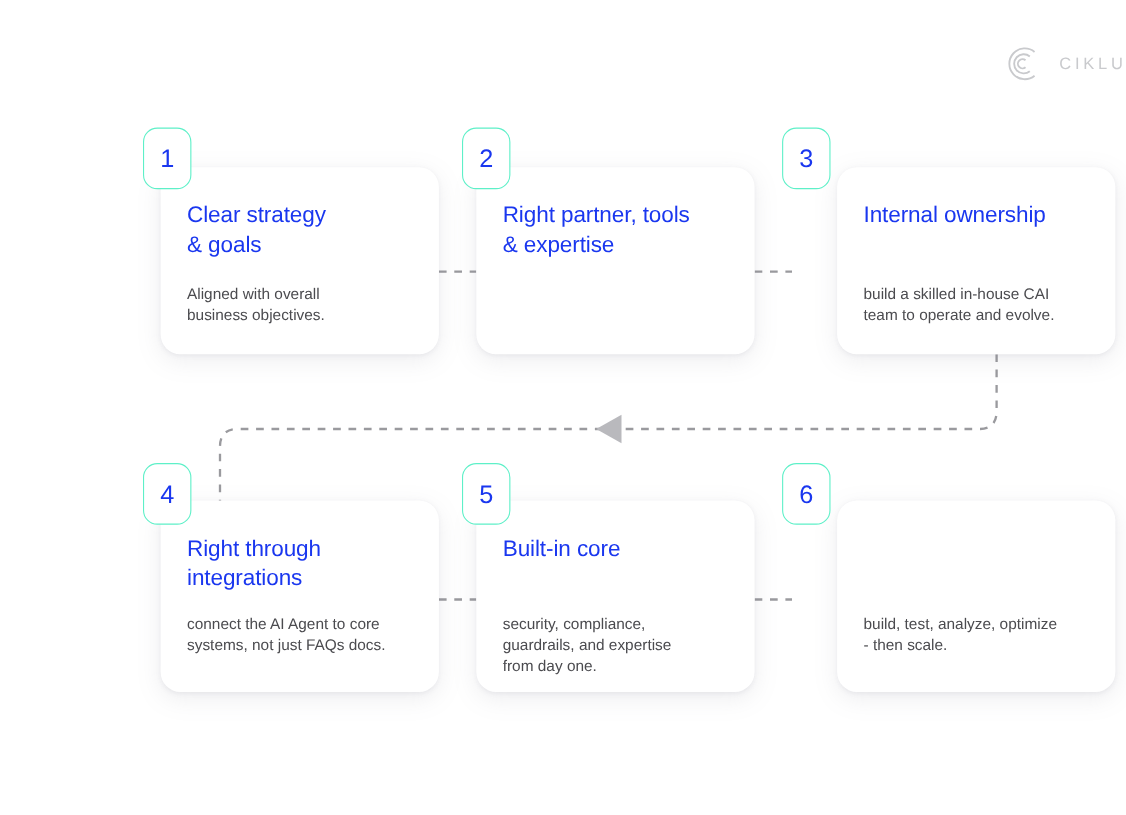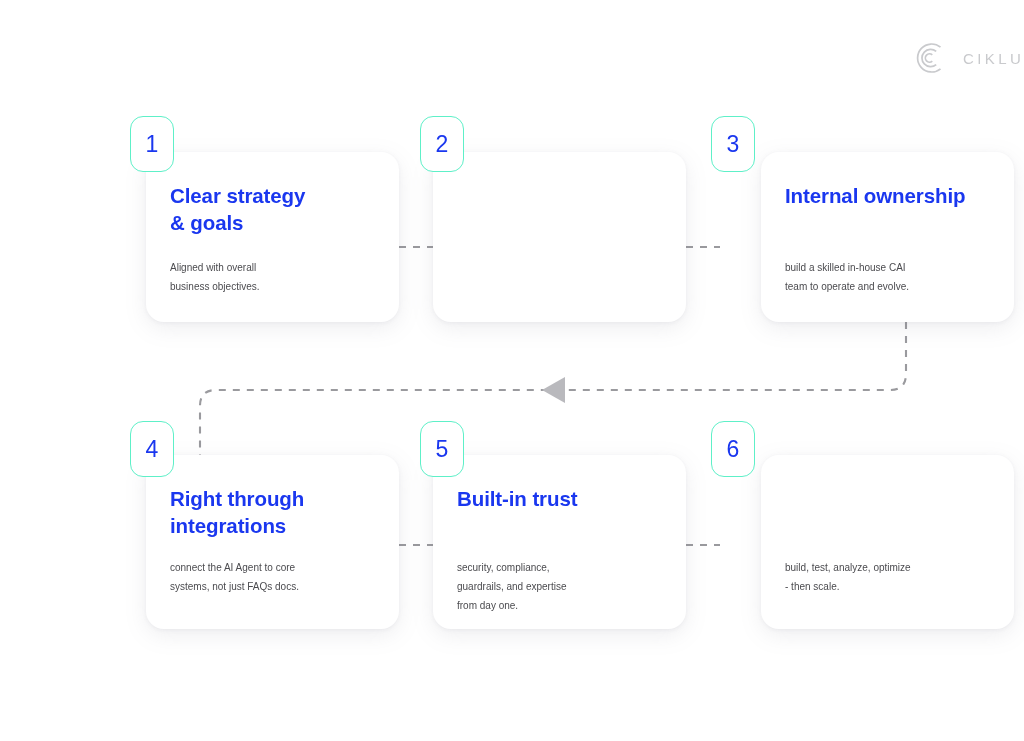--- a/index.html
+++ b/index.html
@@ -70,28 +70,28 @@
   .card.r2 { top: 455px; height: 174px; }
 
   .card.c1 { left: 106px; }
   .card.c2 { left: 393px; }
   .card.c3 { left: 721px; }
 
   .card-title {
     color: #1a37ef;
     font-size: 20.5px;
     line-height: 27px;
-    font-weight: 700;
+    font-weight: 400;
     margin: 0;
     white-space: pre-line;
     letter-spacing: -0.1px;
   }
   .card-body {
     color: #4b4b4f;
-    font-size: 10px;
+    font-size: 14px;
     line-height: 19px;
     font-weight: 400;
     white-space: pre-line;
     margin: 0;
   }
   
   .card.r1 .card-body { position: absolute; left: 24px; top: 106px; }
   .card.r2 .card-body { position: absolute; left: 24px; top: 103px; }
   .card.r1.c3 .card-body { top: 106px; }
 
@@ -151,37 +151,39 @@
   </svg>
 
   <div class="card r1 c1">
     <p class="card-title">Clear strategy
 &amp; goals</p>
     <p class="card-body">Aligned with overall
 business objectives.</p>
   </div>
 
   <div class="card r1 c2">
+    <p class="card-title">Right partner, tools
+&amp; expertise</p>
   </div>
 
   <div class="card r1 c3">
     <p class="card-title">Internal ownership</p>
     <p class="card-body">build a skilled in-house CAI
 team to operate and evolve.</p>
   </div>
 
   <div class="card r2 c1">
     <p class="card-title">Right through
 integrations</p>
     <p class="card-body">connect the AI Agent to core
 systems, not just FAQs docs.</p>
   </div>
 
   <div class="card r2 c2">
-    <p class="card-title">Built-in trust</p>
+    <p class="card-title">Built-in core</p>
     <p class="card-body">security, compliance,
 guardrails, and expertise
 from day one.</p>
   </div>
 
   <div class="card r2 c3">
     <p class="card-body">build, test, analyze, optimize
 - then scale.</p>
   </div>
 

